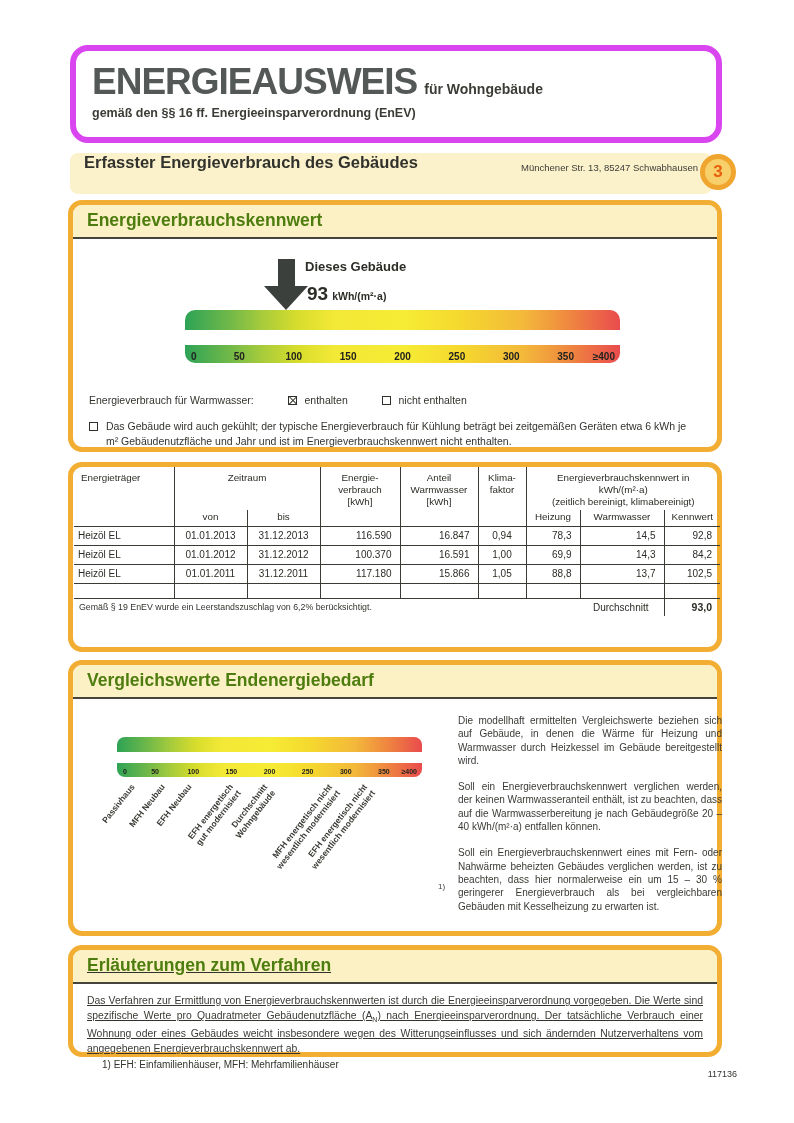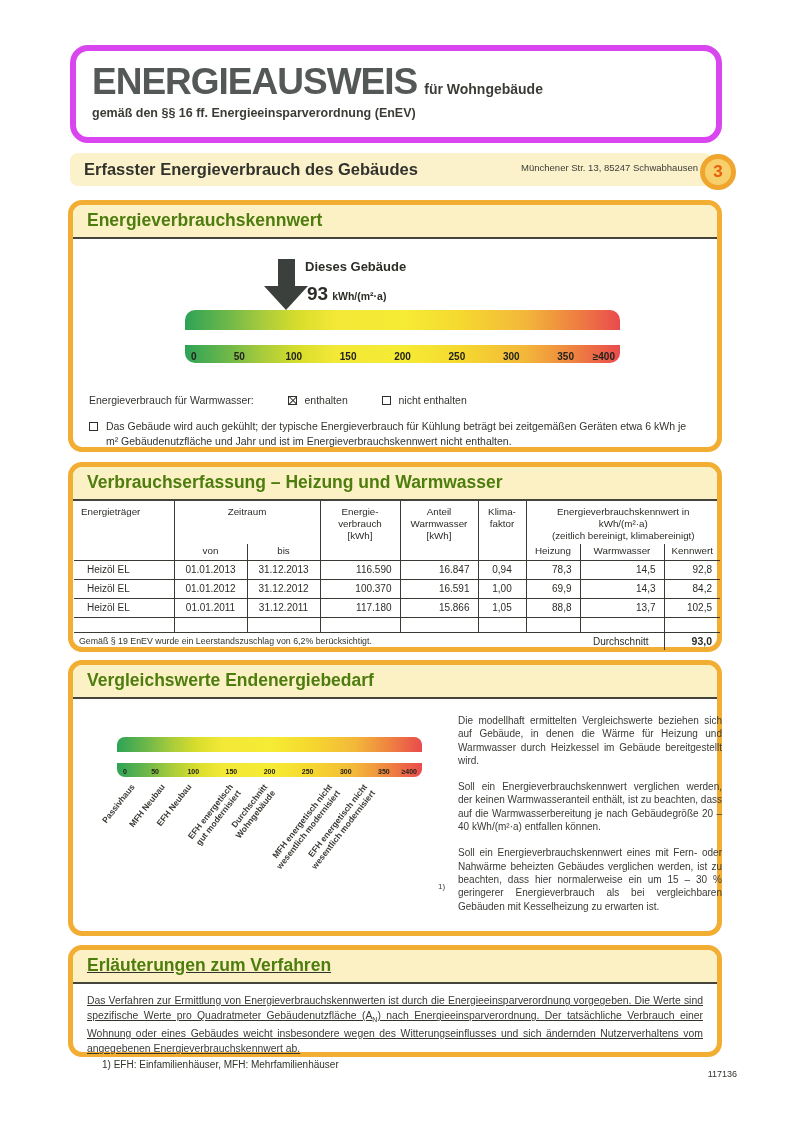--- a/index.html
+++ b/index.html
@@ -8,22 +8,22 @@
           font-family:"Liberation Sans", sans-serif; color:#33332e; overflow:hidden; }
 
   
   .titlebox { position:absolute; left:70px; top:45px; width:652px; height:98px;
               border:6px solid #d946ef; border-radius:18px; background:#fff; padding:12px 0 0 16px; }
   .doc-title { font-size:37px; font-weight:bold; color:#545957; letter-spacing:-1px; line-height:1; }
   .doc-title .suffix { font-size:14px; font-weight:bold; color:#3c3c37; letter-spacing:0; margin-left:7px; }
   .doc-subtitle { font-size:12.5px; font-weight:bold; color:#3c3c37; margin-top:6px; }
 
   
-  .banner { position:absolute; left:70px; top:153px; width:642px; height:33px; background:#FBF2CC;
-            border-radius:8px; display:flex; align-items:center; }
+  .banner { position:absolute; left:70px; top:153px; width:642px; height:41px; background:#FBF2CC;
+            border-radius:8px; display:flex; }
   .banner-title { font-size:16.5px; font-weight:bold; color:#32322d; padding-left:14px; }
   .banner-address { font-size:9.5px; color:#3c3c38; margin-left:auto; margin-right:14px; align-self:flex-start; margin-top:9px; }
   .badge { position:absolute; left:700px; top:154px; width:36px; height:36px; border-radius:50%;
            background:#F8D06B; border:5px solid #F0A62E; display:flex; align-items:center; justify-content:center;
            font-size:17px; font-weight:bold; color:#E8600F; }
 
   
   .section { position:absolute; left:68px; width:654px; border:5px solid #F2AD33; border-radius:14px; background:#fff; }
   .sec-head { background:#FCF1C4; border-bottom:2px solid #44443c; border-radius:9px 9px 0 0;
               padding:5px 14px 6px 14px; }
@@ -85,21 +85,21 @@
   table.vt { border-collapse:collapse; table-layout:fixed; width:642px; margin:0 1px; font-size:10px; color:#2c2c27; }
   .vt th, .vt td { border:1px solid #3b3b35; font-weight:normal; padding:1px 5px; }
   .vt thead th { border-top:none; border-bottom:none; font-size:9.8px; }
   .vt thead tr.h1 th { vertical-align:top; padding-top:5px; }
   .vt th.pre { white-space:pre-line; text-align:center; vertical-align:middle; line-height:1.25; }
   .vt th.et { text-align:left; padding-left:7px; border-left:none; }
   .vt th.zr, .vt th.grp { text-align:center; }
   .vt tr.h2 th { border-top:none; text-align:center; padding-bottom:4px; vertical-align:bottom; }
   .vt thead { border-bottom:1.5px solid #3b3b35;padding-left:19px; }
   .vt td { height:19px; }
-  .vt td.l { text-align:left; padding-left:13px; border-left:none; }
+  .vt td.l { text-align:left; padding-left:4px; border-left:none; }
   .vt td.c { text-align:center; }
   .vt td.r { text-align:right; padding-right:8px; }
   .vt td.last, .vt th.last { border-right:none; }
   .vt tr.empty td { height:15px; }
   .vt tr.foot td { border-left:none; border-right:none; border-bottom:none; height:18px;margin-left:32px; }
   .vt tr.foot td.avg { border-left:1px solid #3b3b35; border-right:none; font-weight:bold; text-align:right; padding-right:8px; font-size:10.5px; }
   .vt .footflex { display:flex; align-items:center; }
   .vt .note { font-size:8.8px; color:#33332e; }
   .vt .avg-label { margin-left:auto; font-size:10px; padding-right:10px; }
 
@@ -173,23 +173,20 @@
         <span>nicht enthalten</span>
       </div>
       <div class="cbrow" id="row-cooling">
         <span class="cb"></span>
         <span class="cool-text">Das Gebäude wird auch gekühlt; der typische Energieverbrauch für Kühlung beträgt bei zeitgemäßen Geräten etwa 6 kWh je m² Gebäudenutzfläche und Jahr und ist im Energieverbrauchskennwert nicht enthalten.</span>
       </div>
     </div>
   </div>
 
   <div class="section" id="sec-verbrauch">
-    <div class="sec-head">
-      <h2>Verbrauchserfassung – Heizung und Warmwasser</h2>
-    </div>
     <div class="sec-body">
       <table class="vt">
         <colgroup>
           <col style="width:100px">
             <col style="width:73px">
             <col style="width:73px">
             <col style="width:80px">
           <col style="width:78px">
             <col style="width:48px">
             <col style="width:54px">

